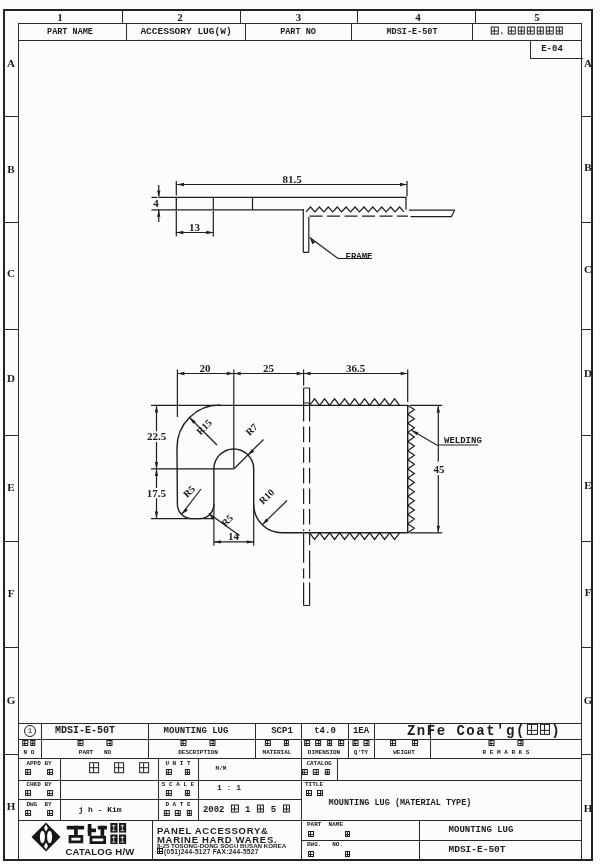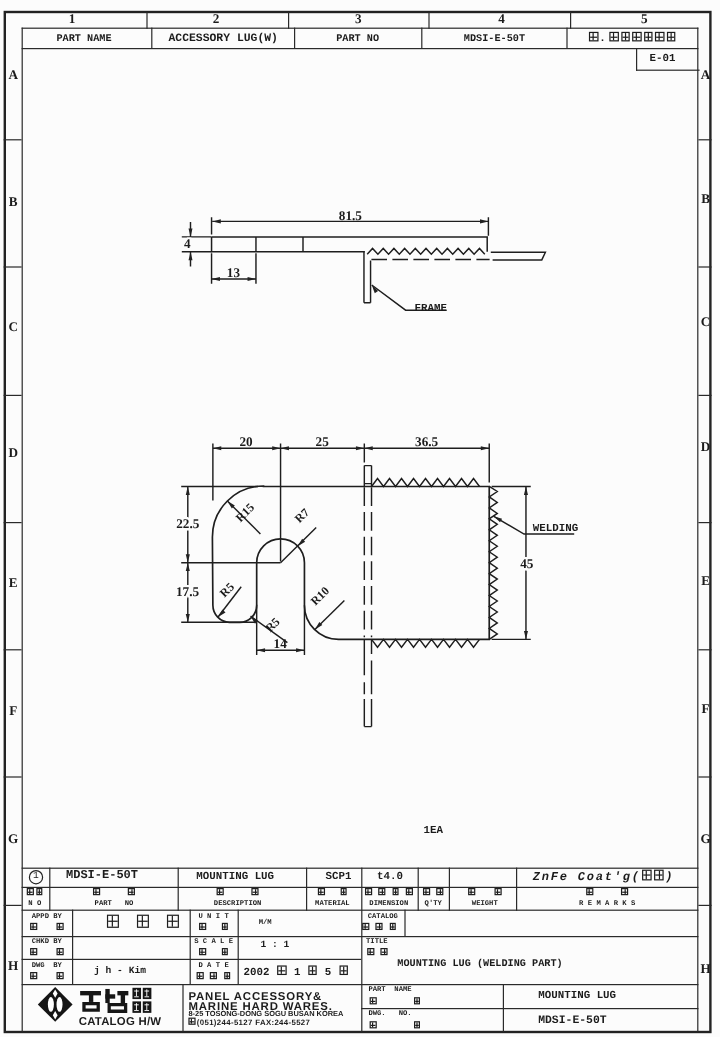--- a/index.html
+++ b/index.html
@@ -54,21 +54,21 @@
 <div class="t" style="left:186px;top:32px;font-size:9.5px;">ACCESSORY LUG(W)</div>
 
 <div class="t" style="left:298px;top:32px;font-size:8.5px;">PART NO</div>
 
 <div class="t" style="left:412px;top:32px;font-size:8.5px;">MDSI-E-50T</div>
 
 <div class="t" style="left:527px;top:32px;font-size:9px;letter-spacing:2px;"><i class="k"></i>.<i class="k"></i><i class="k"></i><i class="k"></i><i class="k"></i><i class="k"></i><i class="k"></i></div>
 
 <div style="position:absolute;left:530px;top:40px;width:52px;height:18px;border-left:1px solid #2a2a2a;border-bottom:1px solid #2a2a2a;"></div>
 
-<div class="t" style="left:552px;top:49px;font-size:9px;">E-01</div>
+<div class="t" style="left:552px;top:49px;font-size:9px;">E-04</div>
 
 <div class="t" style="left:11px;top:63px;font-size:11px;font-family:'Liberation Serif',serif;">A</div>
 <div class="t" style="left:11px;top:169px;font-size:11px;font-family:'Liberation Serif',serif;">B</div>
 <div class="t" style="left:11px;top:273px;font-size:11px;font-family:'Liberation Serif',serif;">C</div>
 <div class="t" style="left:11px;top:378px;font-size:11px;font-family:'Liberation Serif',serif;">D</div>
 <div class="t" style="left:11px;top:487px;font-size:11px;font-family:'Liberation Serif',serif;">E</div>
 <div class="t" style="left:11px;top:593px;font-size:11px;font-family:'Liberation Serif',serif;">F</div>
 <div class="t" style="left:11px;top:700px;font-size:11px;font-family:'Liberation Serif',serif;">G</div>
 <div class="t" style="left:11px;top:806px;font-size:11px;font-family:'Liberation Serif',serif;">H</div>
 
@@ -271,23 +271,23 @@
 <div style="position:absolute;left:24px;top:725px;width:10px;height:10px;border:1px solid #222;border-radius:50%;font-size:8px;text-align:center;line-height:10px;">1</div>
 
 <div class="t" style="left:85px;top:731px;font-size:10px;">MDSI-E-50T</div>
 
 <div class="t" style="left:196px;top:731px;font-size:9px;">MOUNTING LUG</div>
 
 <div class="t" style="left:282px;top:731px;font-size:9px;">SCP1</div>
 
 <div class="t" style="left:325px;top:731px;font-size:9px;">t4.0</div>
 
-<div class="t" style="left:361px;top:693px;font-size:9px;">1EA</div>
-
-<div class="t" style="left:503px;top:731px;font-size:10px;letter-spacing:1.5px;font-style:italic;">ZnFe Coat'g(<i class="k"></i><i class="k"></i>)</div>
+<div class="t" style="left:361px;top:731px;font-size:9px;">1EA</div>
+
+<div class="t" style="left:484px;top:731px;font-size:14px;letter-spacing:1.5px;">ZnFe Coat'g(<i class="k"></i><i class="k"></i>)</div>
 
 <div class="t" style="left:29px;top:744px;font-size:6px;"><i class="k"></i><i class="k"></i></div>
 <div class="t" style="left:29px;top:753px;font-size:6px;">N O</div>
 
 <div class="t" style="left:95px;top:744px;font-size:6px;"><i class="k"></i>      <i class="k"></i></div>
 <div class="t" style="left:95px;top:753px;font-size:6px;">PART   NO</div>
 
 <div class="t" style="left:198px;top:744px;font-size:6px;"><i class="k"></i>      <i class="k"></i></div>
 <div class="t" style="left:198px;top:753px;font-size:6px;">DESCRIPTION</div>
 
@@ -323,21 +323,21 @@
 <div class="t" style="left:39px;top:794px;font-size:6px;"><i class="k"></i>    <i class="k"></i></div>
 
 <div class="t" style="left:178px;top:785px;font-size:6px;">S C A L E</div>
 <div class="t" style="left:178px;top:794px;font-size:6px;"><i class="k"></i>   <i class="k"></i></div>
 
 <div class="t" style="left:229px;top:788px;font-size:8px;">1 : 1</div>
 
 <div class="tl" style="left:305px;top:782px;font-size:6px;">TITLE</div>
 <div class="tl" style="left:305px;top:790px;font-size:6px;"><i class="k"></i> <i class="k"></i></div>
 
-<div class="t" style="left:400px;top:803px;font-size:8.5px;">MOUNTING LUG (WELDING PART)</div>
+<div class="t" style="left:400px;top:803px;font-size:8.5px;">MOUNTING LUG (MATERIAL TYPE)</div>
 
 <div class="t" style="left:39px;top:805px;font-size:6px;">DWG  BY</div>
 <div class="t" style="left:39px;top:814px;font-size:6px;"><i class="k"></i>    <i class="k"></i></div>
 
 <div class="t" style="left:100px;top:810px;font-size:8px;">j h - Kim</div>
 
 <div class="t" style="left:178px;top:805px;font-size:6px;">D A T E</div>
 <div class="t" style="left:178px;top:814px;font-size:6px;"><i class="k"></i> <i class="k"></i> <i class="k"></i></div>
 
 <div class="t" style="left:247px;top:810px;font-size:9px;">2002 <i class="k"></i> 1 <i class="k"></i> 5 <i class="k"></i></div>

